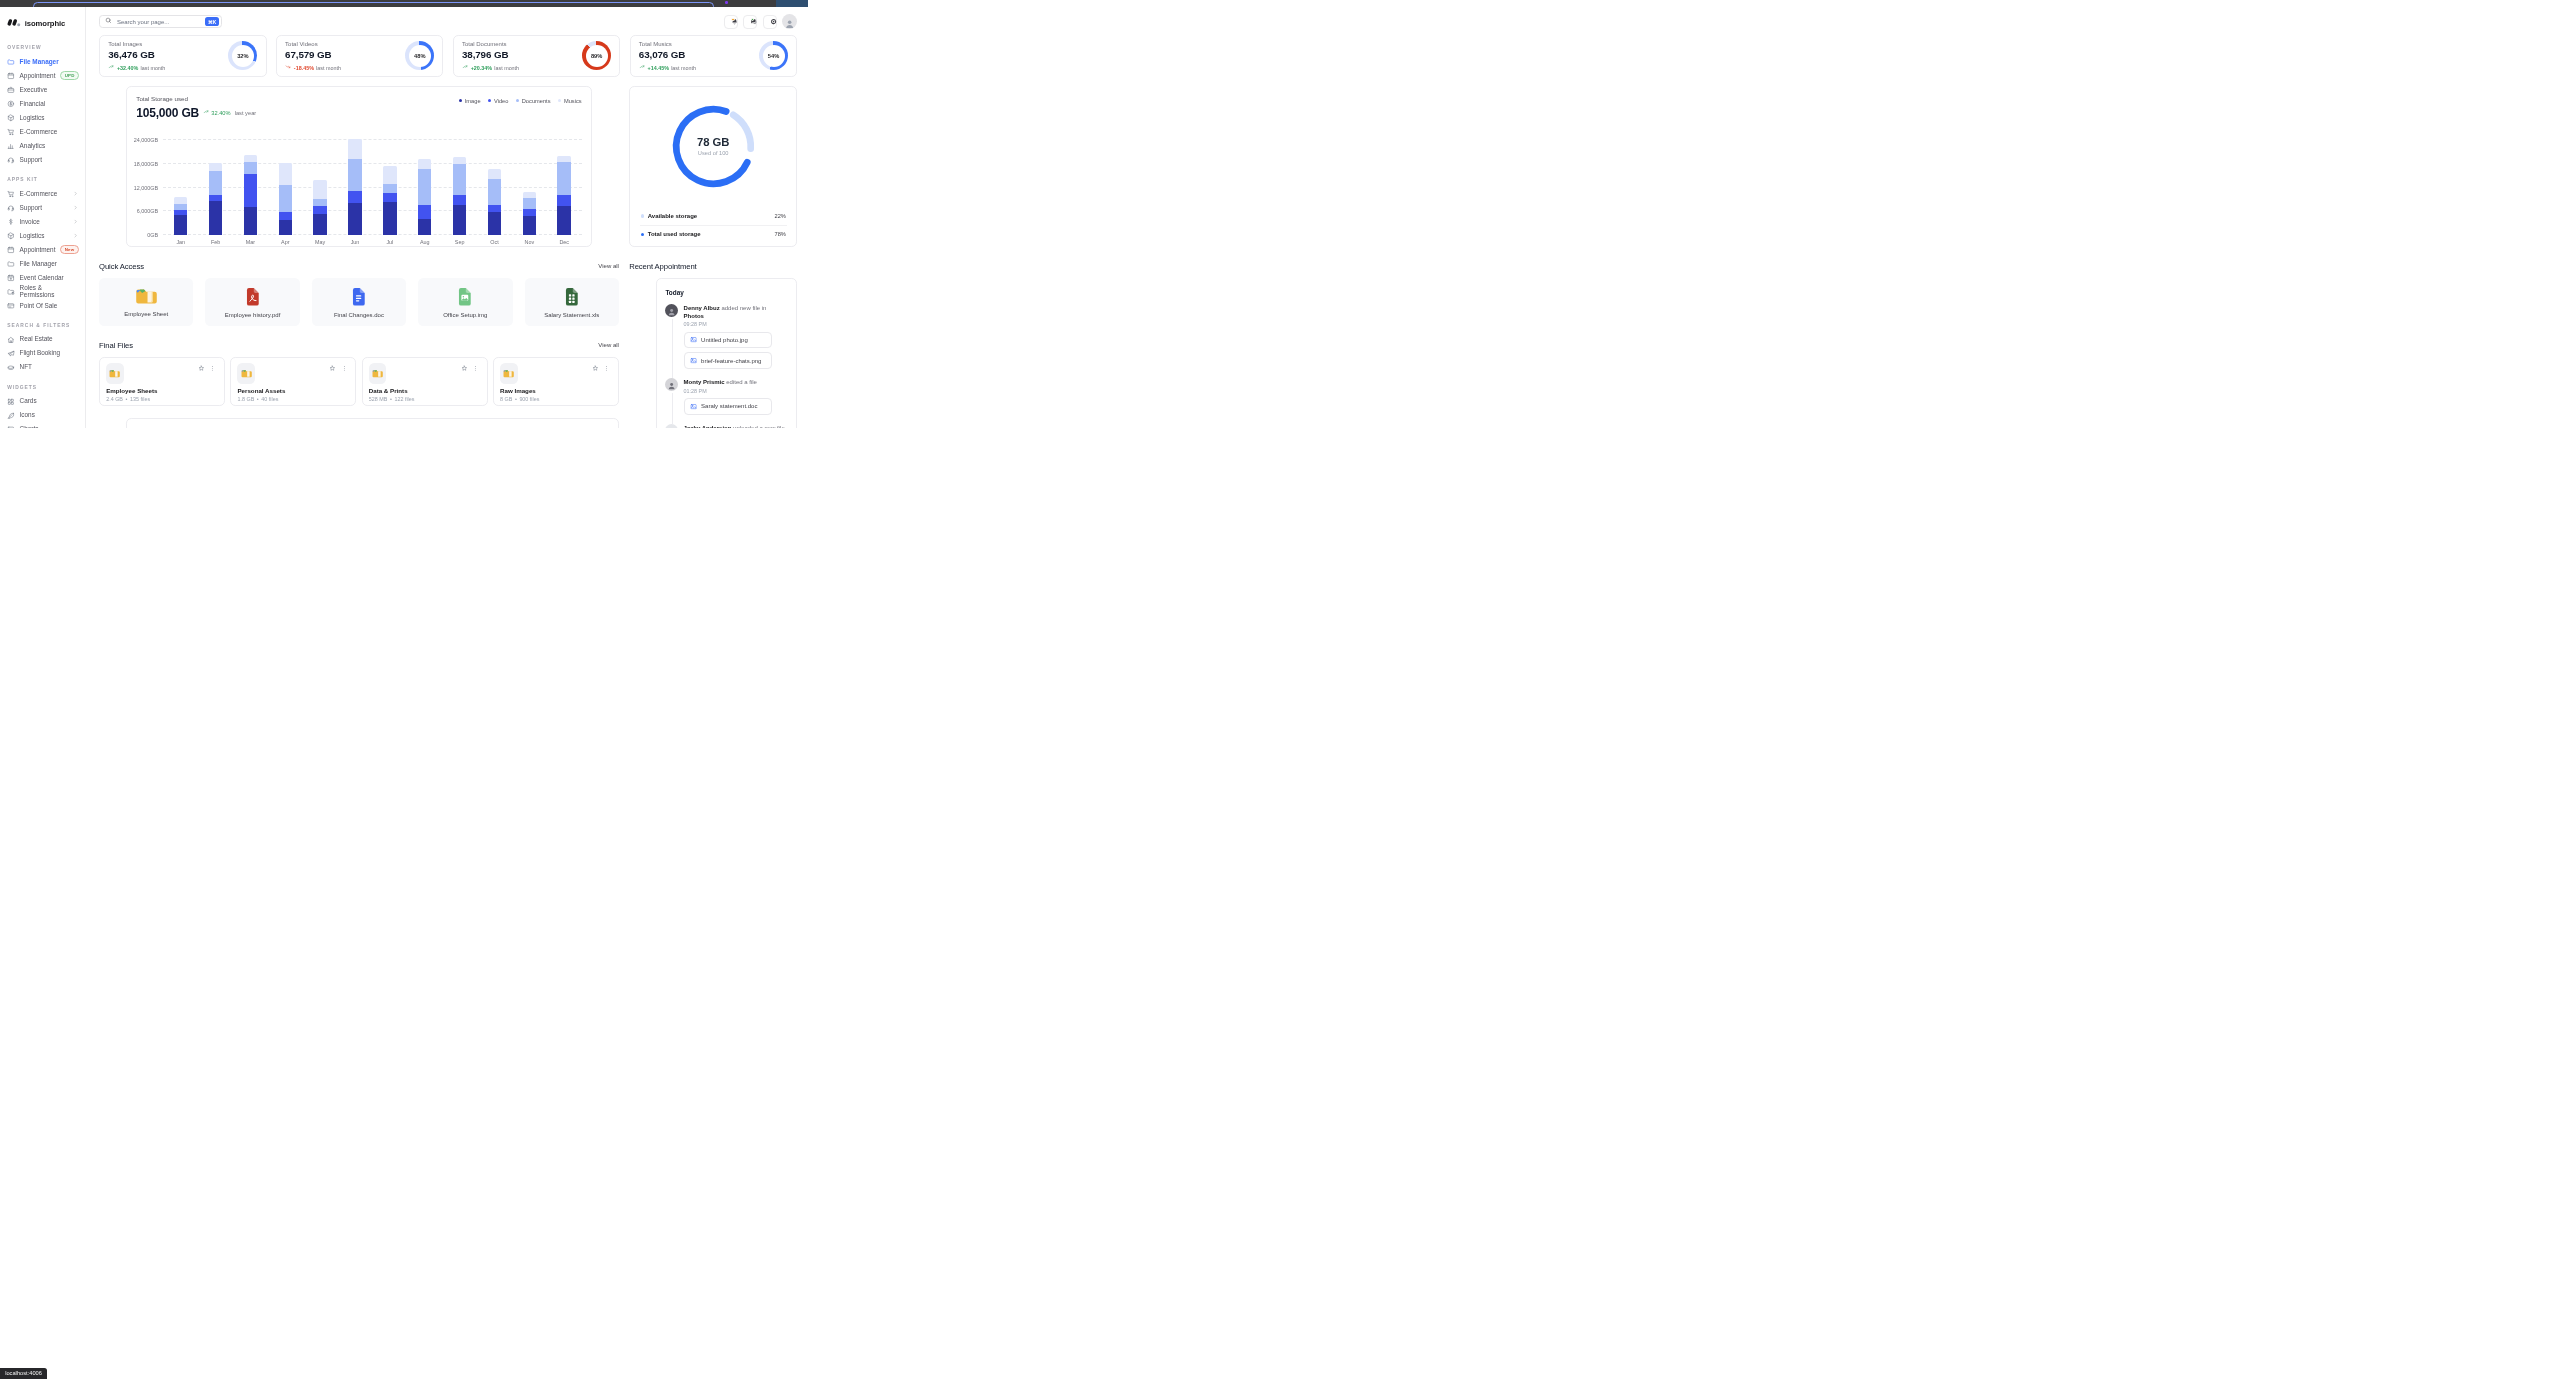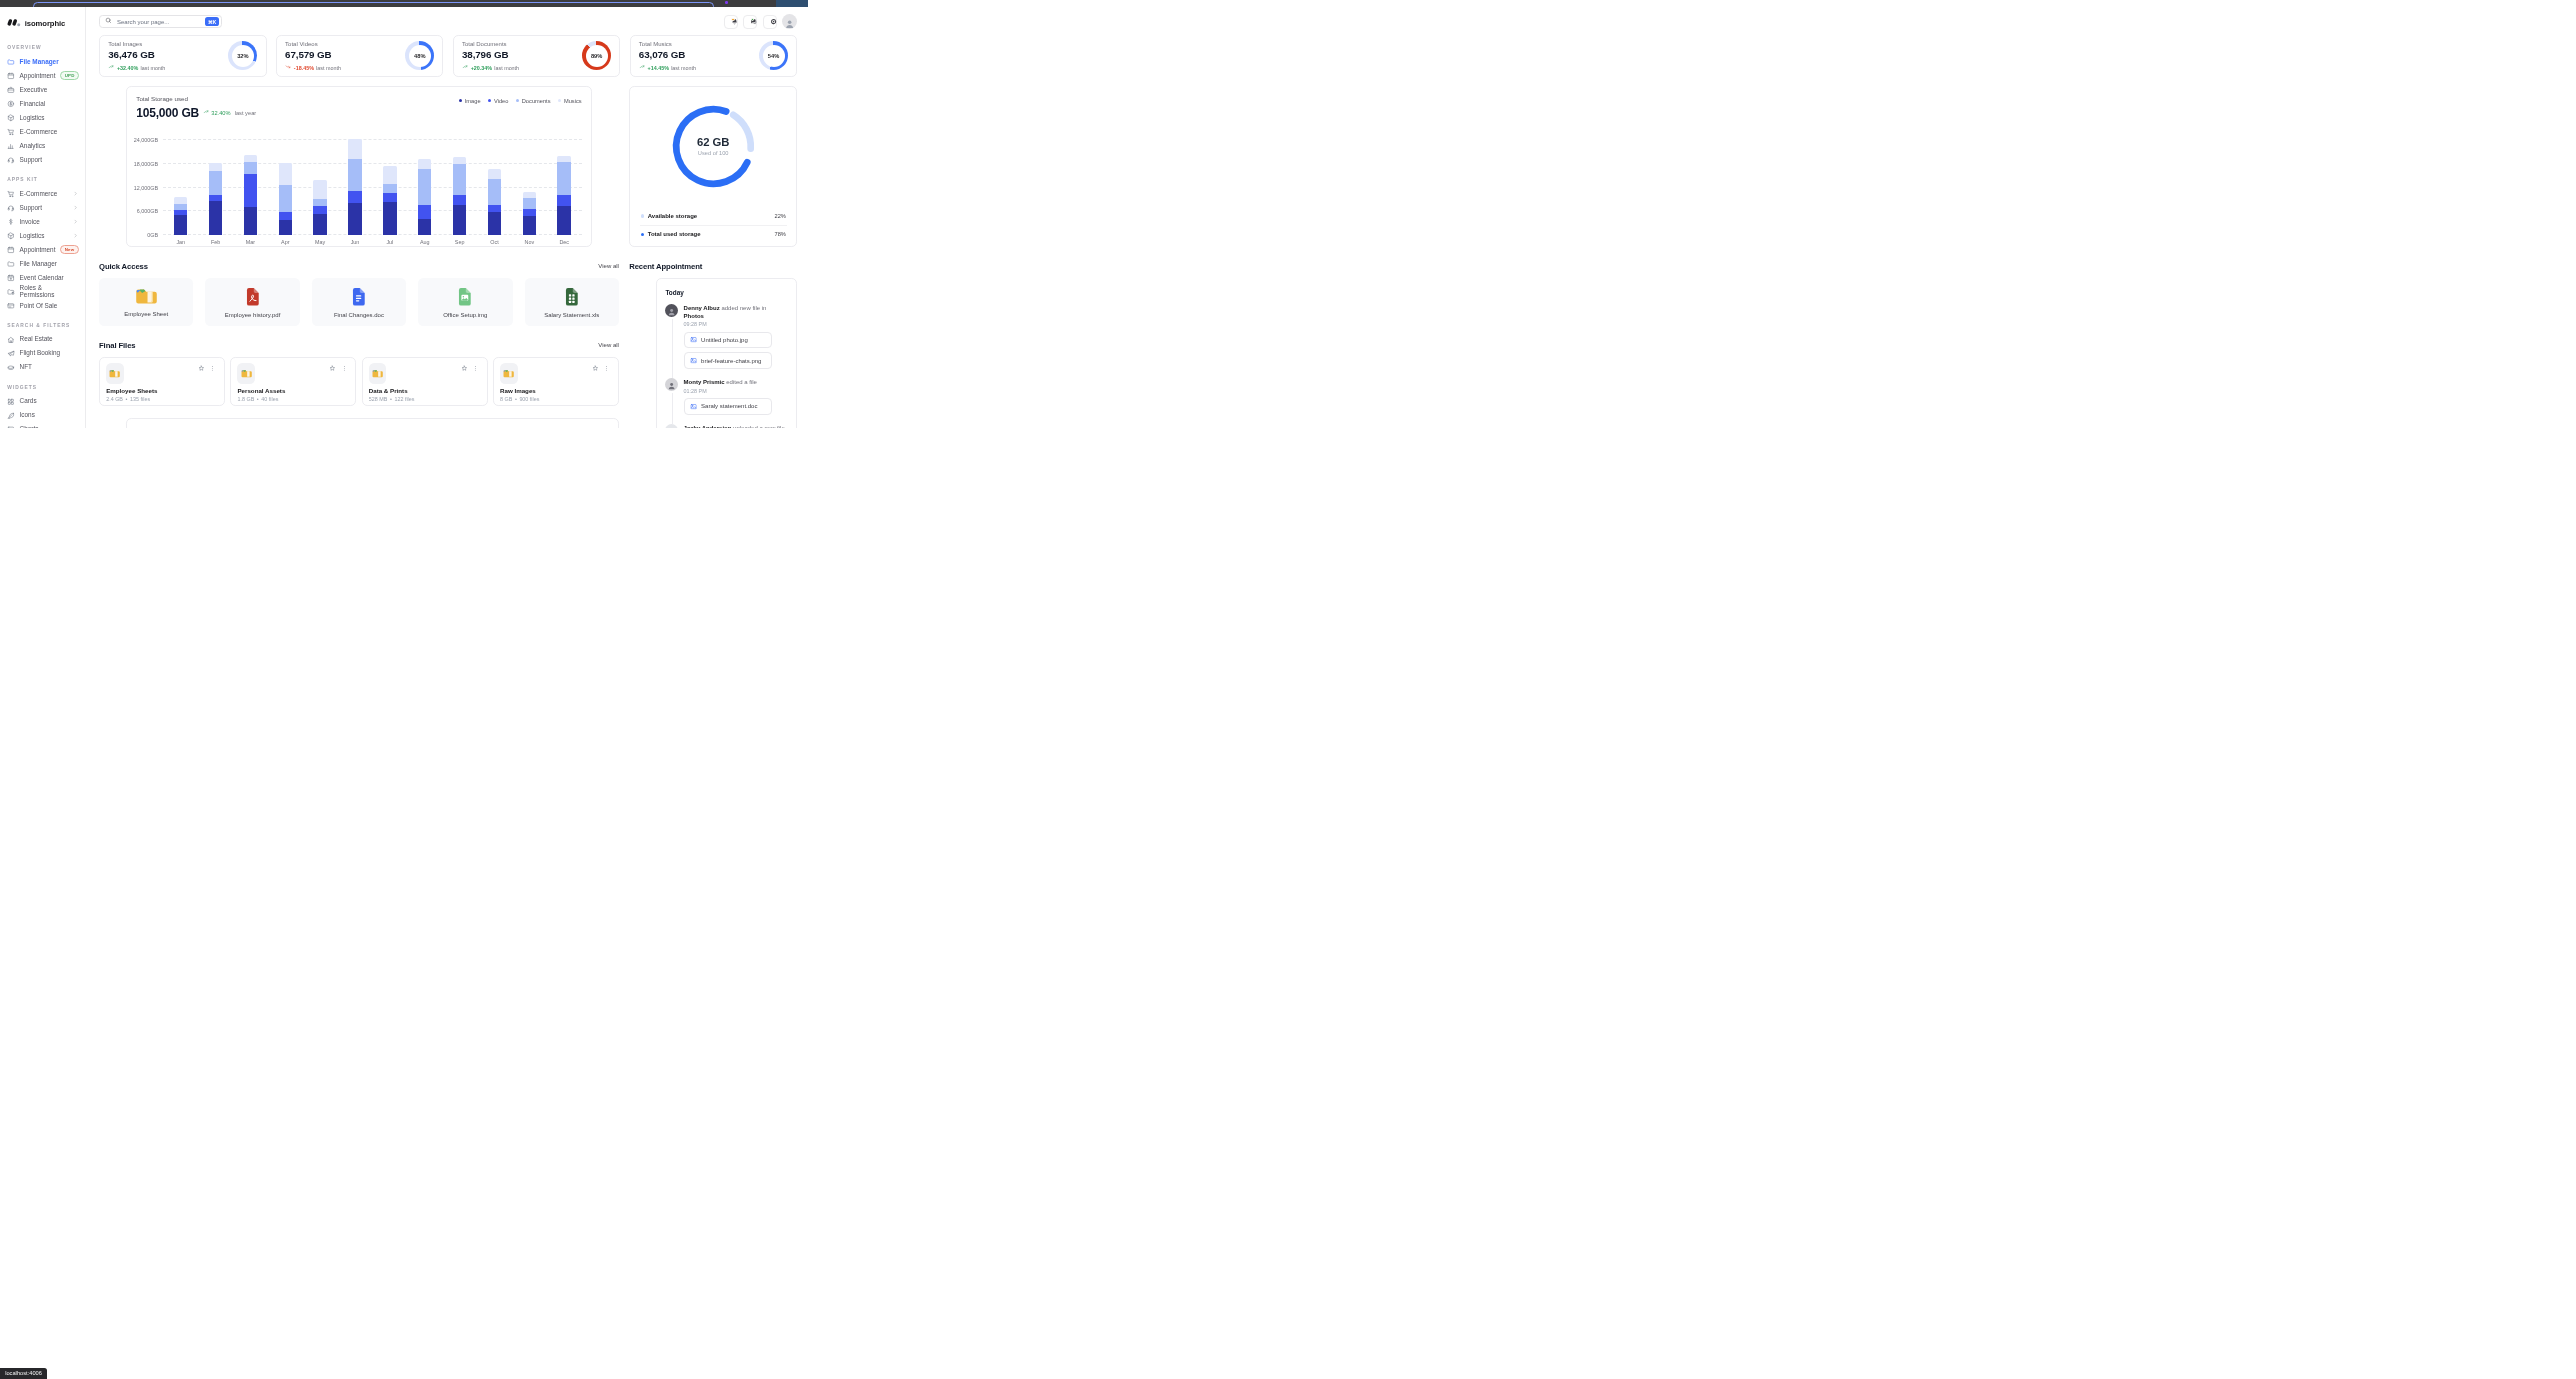--- a/index.html
+++ b/index.html
@@ -102,21 +102,21 @@
   .grow + .grow { border-top:0.5px solid #f1f1f3; }
   .grow .gdot { width:3.6px; height:3.6px; border-radius:50%; flex:none; }
   .grow .glabel { font-weight:700; color:#18181b; }
   .grow .gval { margin-left:auto; color:#3f3f46; font-size:5.7px; }
 
   
   .row3 { display:flex; gap:10.3px; margin-top:13.4px; }
   .col-left { flex:1; min-width:0; }
   .col-right { width:168px; flex:none; }
   .sec-head { display:flex; align-items:center; justify-content:space-between; margin-bottom:6.2px; height:11.3px; }
-  .sec-head h3 { margin:0; font-size:7.7px; font-weight:700; letter-spacing:-0.1px; color:#111827; }
+  .sec-head h3 { margin:0; font-size:7.7px; font-weight:400; letter-spacing:-0.1px; color:#111827; }
   .viewall { font-size:6px; color:#3f3f46; font-weight:500; cursor:pointer; }
   .qa-grid { display:grid; grid-template-columns:repeat(5,1fr); gap:12px; }
   .qa-card { background:#f8f9fb; border-radius:5.2px; height:48px; display:flex; flex-direction:column;
     align-items:center; justify-content:center; gap:5.2px; cursor:pointer; }
   .qa-card .lbl { font-size:6px; color:#3f3f46; }
   .rf-grid { display:grid; grid-template-columns:repeat(4,1fr); gap:5.2px; margin:0 0 12.4px; }
   .rf-card { border:0.5px solid #ececf0; border-radius:5.2px; padding:5.2px 6.2px; height:49px; background:#fff; }
   .rf-top { display:flex; align-items:flex-start; }
   .rf-pill { width:17.5px; height:20.6px; border-radius:5.2px; background:#f1f2f5; display:grid; place-items:center; }
   .rf-actions { margin-left:auto; display:flex; gap:1px; align-items:center; }
@@ -695,21 +695,21 @@
             </div>
         </section>
 
         <section class="card gauge-card">
           <div class="gauge-wrap">
             <svg width="89" height="89" viewBox="0 0 172 172" id="gauge-svg">
                 <circle cx="86" cy="86" r="72" fill="none" stroke="#cfdefb" stroke-width="13" stroke-linecap="round" pathLength="360" stroke-dasharray="61.2 360" transform="rotate(-58 86 86)"></circle>
                 <circle cx="86" cy="86" r="72" fill="none" stroke="#2b6ef5" stroke-width="13" stroke-linecap="round" pathLength="360" stroke-dasharray="264.8 360" transform="rotate(25 86 86)"></circle>
               </svg>
             <div class="gauge-center">
-              <span class="gauge-val">62 GB</span>
+              <span class="gauge-val">78 GB</span>
               <span class="gauge-sub">Used of 100</span>
             </div>
           </div>
           <div class="gauge-rows" id="gauge-rows">
               <div class="grow">
                 <span class="gdot" style="background:#cfdefb"></span>
                 <span class="glabel">Available storage</span>
                 <span class="gval">22%</span>
               </div>
               <div class="grow">

